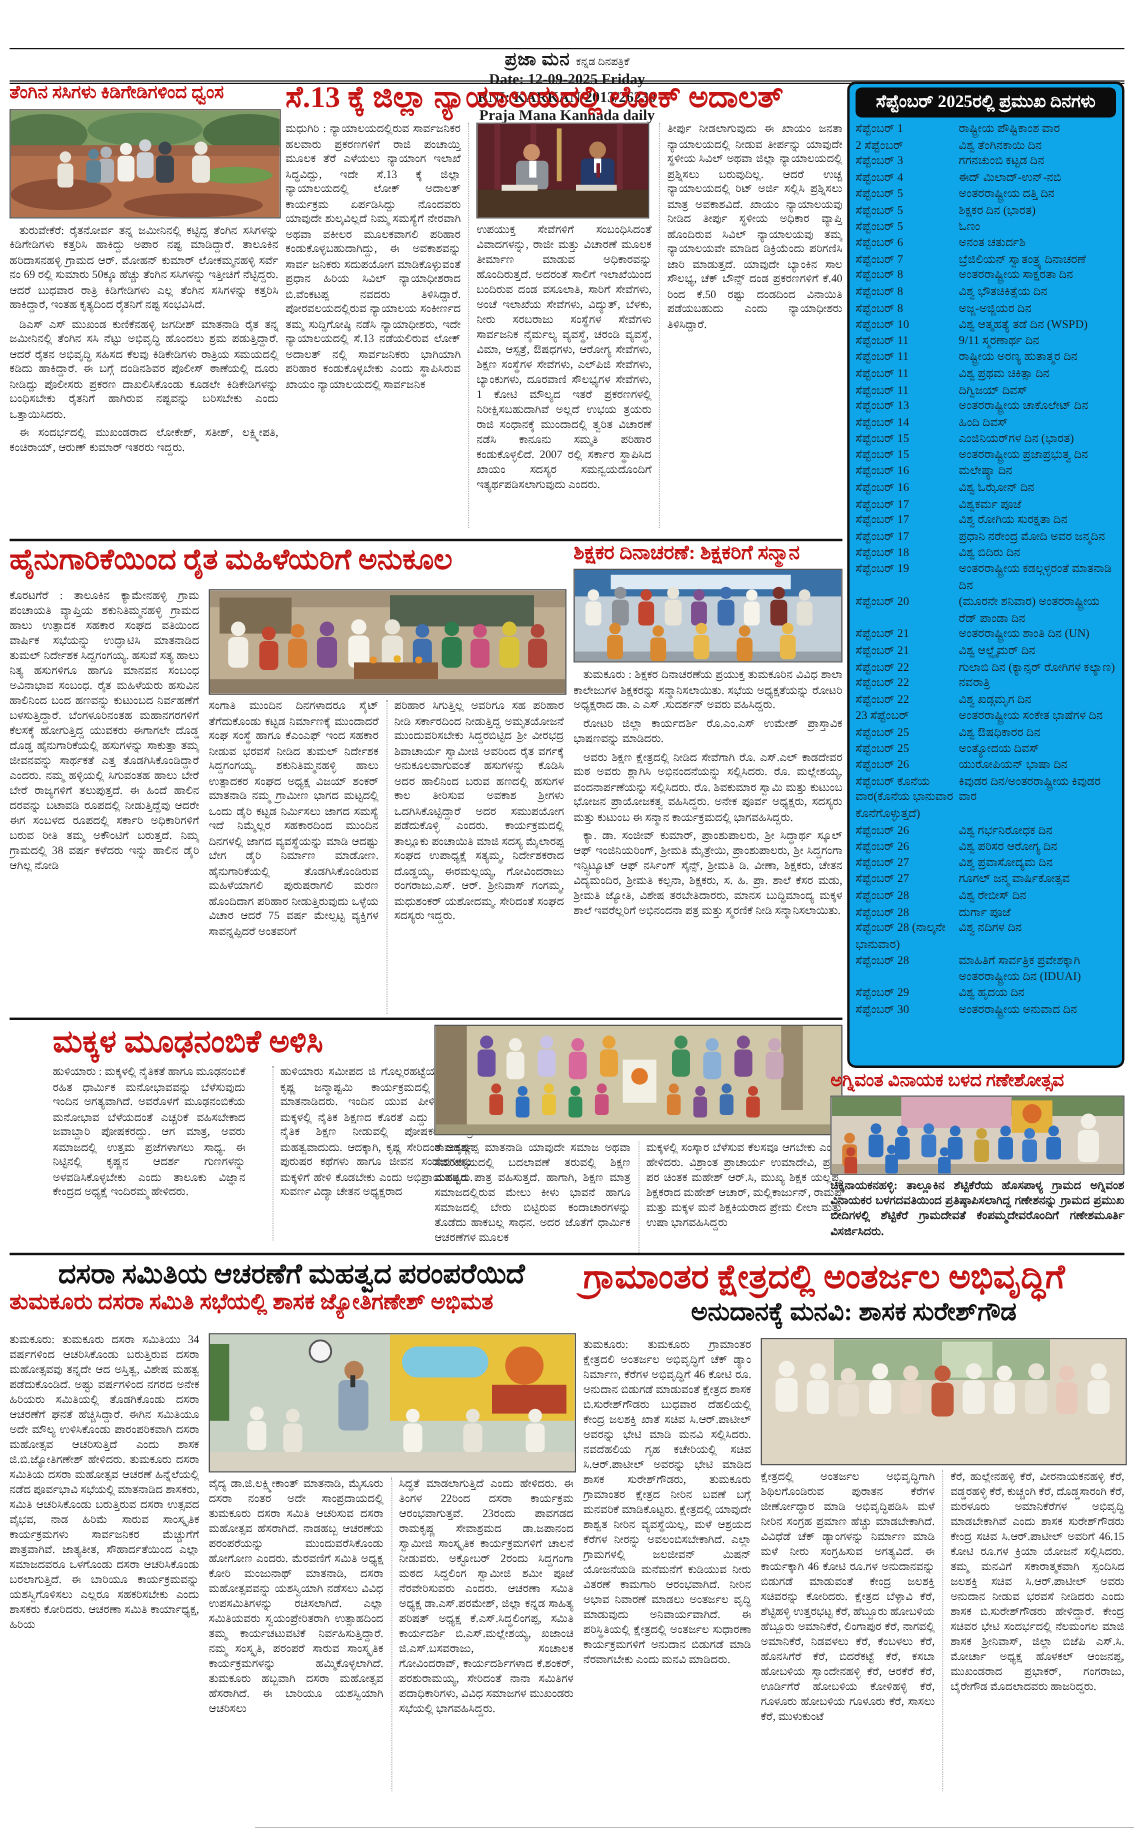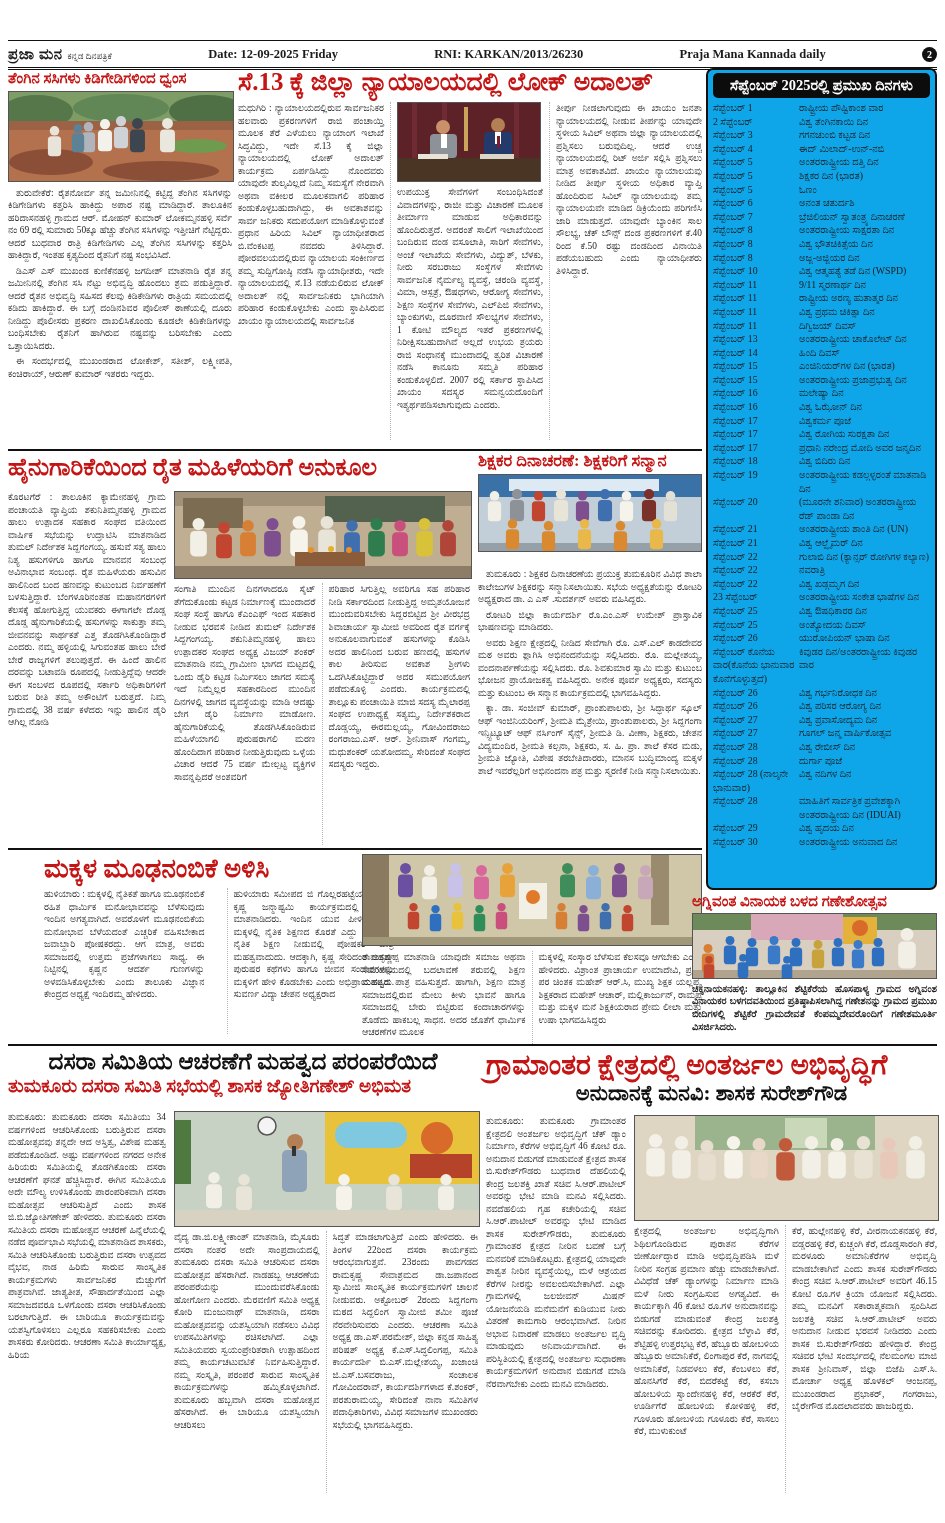--- a/index.html
+++ b/index.html
@@ -3,21 +3,21 @@
 <meta charset="utf-8">
 <style>
   html,body{margin:0;padding:0;background:#888;}
   #page{position:relative;width:945px;height:1523px;margin:0 auto;background:#fff;
         font-family:"Liberation Serif",serif;color:#1c1c1c;overflow:hidden;}
   .abs{position:absolute;}
   
   #masthead{position:absolute;left:8px;right:8px;top:40px;height:26px;
     border-top:1.5px solid #111;border-bottom:3px double #111;
     display:flex;align-items:center;justify-content:space-between;
-    font-family:"Liberation Serif",serif;}
+    font-family:"Liberation Serif",serif;flex-direction:column;}
   .logo-main{font-weight:bold;font-size:15px;letter-spacing:.5px;}
   .logo-sub{font-size:9px;margin-left:5px;}
   .mast-item{font-weight:bold;font-size:12.5px;}
   .pgnum{width:15px;height:15px;border-radius:50%;background:#111;color:#fff;
     font-size:10px;display:flex;align-items:center;justify-content:center;font-weight:bold;}
   
   .hl{color:#c41414;font-weight:bold;line-height:1.12;font-family:"Liberation Serif",serif;}
   .hl-black{color:#111;font-weight:bold;text-align:center;line-height:1.1;}
   
   .bt{font-size:9.4px;line-height:12.5px;text-align:justify;}
@@ -415,21 +415,21 @@
       <use href="#psn" fill="#3f6fae" transform="translate(118,14) scale(1.6)"></use>
       <use href="#psn" fill="#f6f3ea" transform="translate(140,16) scale(1.5)"></use>
       <use href="#psn" fill="#79312a" transform="translate(162,14) scale(1.6)"></use>
       <use href="#psn" fill="#e3e0d6" transform="translate(184,16) scale(1.5)"></use>
       <use href="#psn" fill="#d9892f" transform="translate(26,44) scale(1.5)"></use>
       <use href="#psn" fill="#d9892f" transform="translate(62,46) scale(1.5)"></use>
       <use href="#psn" fill="#e8b84a" transform="translate(98,44) scale(1.5)"></use>
       <use href="#psn" fill="#d9892f" transform="translate(134,46) scale(1.5)"></use>
       <use href="#psn" fill="#e8b84a" transform="translate(170,44) scale(1.5)"></use>
     </svg>
-    <div class="bt" style="margin-top:16px;height:278px;overflow:hidden;">
+    <div class="bt" style="margin-top:5px;height:278px;overflow:hidden;">
       <p>ತುಮಕೂರು : ಶಿಕ್ಷಕರ ದಿನಾಚರಣೆಯ ಪ್ರಯುಕ್ತ ತುಮಕೂರಿನ ವಿವಿಧ ಶಾಲಾ ಕಾಲೇಜುಗಳ ಶಿಕ್ಷಕರನ್ನು ಸನ್ಮಾನಿಸಲಾಯಿತು. ಸಭೆಯ ಅಧ್ಯಕ್ಷತೆಯನ್ನು ರೋಟರಿ ಅಧ್ಯಕ್ಷರಾದ ಡಾ. ಎ ಎಸ್ .ಸುದರ್ಶನ್ ಅವರು ವಹಿಸಿದ್ದರು.</p>
       <p>ರೋಟರಿ ಜಿಲ್ಲಾ ಕಾರ್ಯದರ್ಶಿ ರೊ.ಎಂ.ಎಸ್ ಉಮೇಶ್ ಪ್ರಾಸ್ತಾವಿಕ ಭಾಷಣವನ್ನು ಮಾಡಿದರು.</p>
       <p>ಅವರು ಶಿಕ್ಷಣ ಕ್ಷೇತ್ರದಲ್ಲಿ ನೀಡಿದ ಸೇವೆಗಾಗಿ ರೊ. ಎಸ್.ಎಲ್ ಕಾಡದೇವರ ಮಠ ಅವರು ಶ್ಲಾಗಿಸಿ ಅಭಿನಂದನೆಯನ್ನು ಸಲ್ಲಿಸಿದರು. ರೊ. ಮಲ್ಲೇಶಯ್ಯ, ವಂದನಾರ್ಪಣೆಯನ್ನು ಸಲ್ಲಿಸಿದರು. ರೊ. ಶಿವಕುಮಾರ ಸ್ವಾಮಿ ಮತ್ತು ಕುಟುಂಬ ಭೋಜನ ಪ್ರಾಯೋಜಕತ್ವ ವಹಿಸಿದ್ದರು. ಅನೇಕ ಪೂರ್ವ ಅಧ್ಯಕ್ಷರು, ಸದಸ್ಯರು ಮತ್ತು ಕುಟುಂಬ ಈ ಸನ್ಮಾನ ಕಾರ್ಯಕ್ರಮದಲ್ಲಿ ಭಾಗವಹಿಸಿದ್ದರು.</p>
       <p>ಕ್ಯಾ. ಡಾ. ಸಂಜೀವ್ ಕುಮಾರ್, ಪ್ರಾಂಶುಪಾಲರು, ಶ್ರೀ ಸಿದ್ಧಾರ್ಥ ಸ್ಕೂಲ್ ಆಫ್ ಇಂಜಿನಿಯರಿಂಗ್, ಶ್ರೀಮತಿ ಮೈತ್ರೇಯಿ, ಪ್ರಾಂಶುಪಾಲರು, ಶ್ರೀ ಸಿದ್ದಗಂಗಾ ಇನ್ಸ್ಟಿಟ್ಯೂಟ್ ಆಫ್ ನರ್ಸಿಂಗ್ ಸೈನ್ಸ್, ಶ್ರೀಮತಿ ಡಿ. ವೀಣಾ, ಶಿಕ್ಷಕರು, ಚೇತನ ವಿದ್ಯಮಂದಿರ, ಶ್ರೀಮತಿ ಕಲ್ಪನಾ, ಶಿಕ್ಷಕರು, ಸ. ಹಿ. ಪ್ರಾ. ಶಾಲೆ ಕೆಸರ ಮಡು, ಶ್ರೀಮತಿ ಜ್ಯೋತಿ, ವಿಶೇಷ ತರಬೇತಿದಾರರು, ಮಾನಸ ಬುದ್ಧಿಮಾಂದ್ಯ ಮಕ್ಕಳ ಶಾಲೆ ಇವರೆಲ್ಲರಿಗೆ ಅಭಿನಂದನಾ ಪತ್ರ ಮತ್ತು ಸ್ಮರಣಿಕೆ ನೀಡಿ ಸನ್ಮಾನಿಸಲಾಯಿತು.</p>
     </div>
   </div>
 
   <div class="rule" style="left:8px;top:848px;width:694px;height:2px;"></div>
 
   <div class="abs" style="left:8px;top:854px;width:350px;margin-left:36px;">

